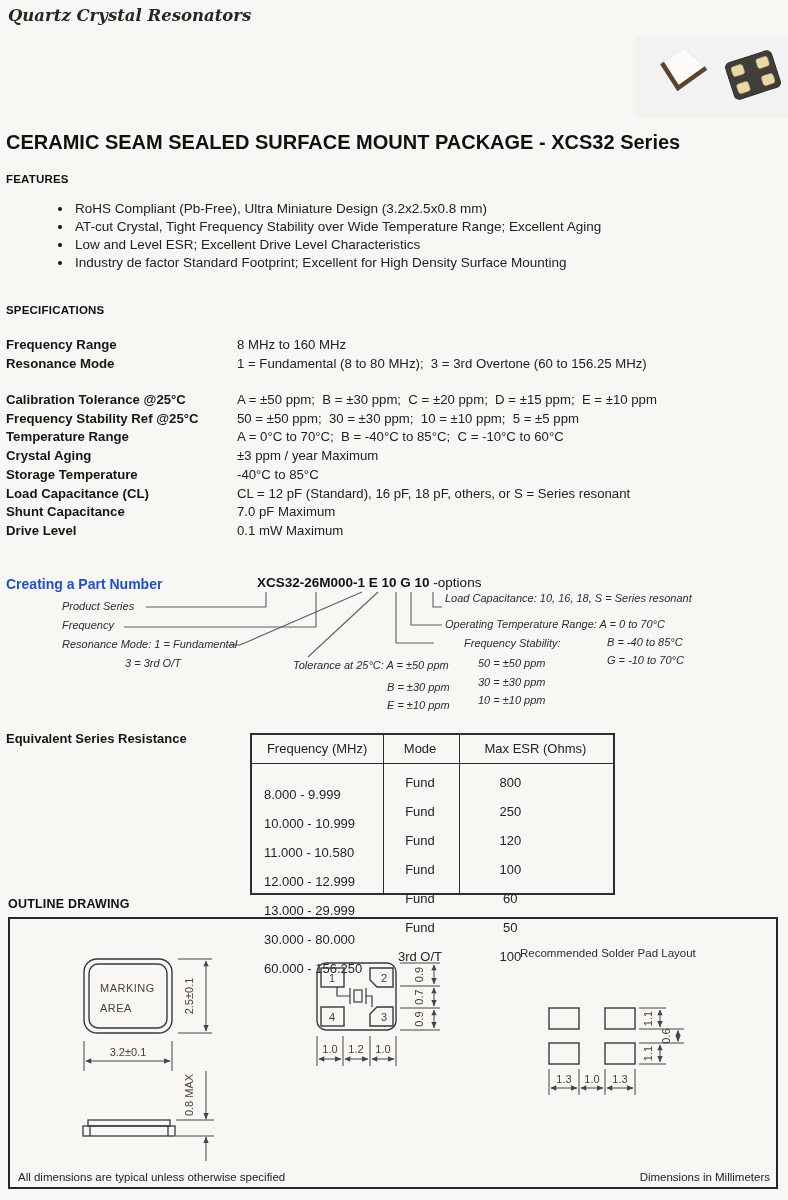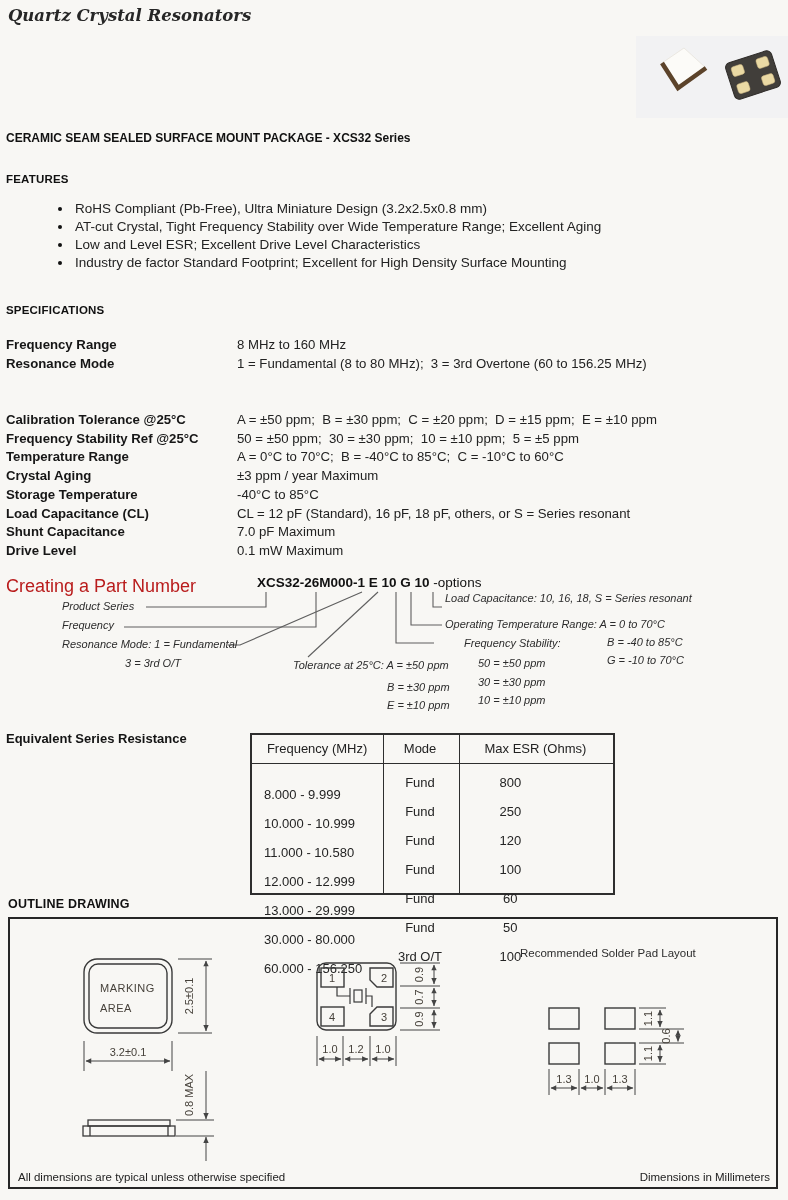--- a/index.html
+++ b/index.html
@@ -3,28 +3,28 @@
 <meta charset="utf-8">
 <style>
   html,body{margin:0;padding:0;background:#e8e8e6;}
   .page{
     position:relative;width:788px;height:1200px;margin:0 auto;
     background:#f8f7f4;overflow:hidden;
     font-family:"Liberation Sans",sans-serif;color:#1d1d1d;
   }
   .abs{position:absolute;}
   .brand{font-family:"DejaVu Serif",serif;font-style:italic;font-weight:bold;font-size:16.5px;color:#262626;}
-  .doc-title{font-weight:bold;font-size:12px;color:#111;}
+  .doc-title{font-weight:bold;font-size:20px;color:#111;}
   .sec-head{font-weight:bold;font-size:11.5px;color:#111;letter-spacing:.2px;}
   .feat-row{display:flex;align-items:flex-start;line-height:18px;font-size:13.5px;color:#222;}
   .feat-dot{flex:0 0 auto;width:4px;height:4px;border-radius:50%;background:#111;margin:7px 13px 0 0;}
   .spec-row{display:flex;line-height:18.7px;font-size:13.2px;}
   .spec-label{width:231px;font-weight:bold;color:#161616;flex:0 0 auto;}
   .spec-value{color:#222;white-space:pre;}
-  .pn-head{font-weight:normal;font-size:18px;color:#b91c1c;}
+  .pn-head{font-weight:bold;font-size:14px;color:#1d4ed8;}
   .pn-num{font-weight:bold;font-size:13.5px;color:#111;margin-left:12px;}
   .pn-suffix{font-weight:normal;}
   .pn-label{position:absolute;font-size:11px;color:#2c2c2c;white-space:pre;font-style:italic;}
   .esr-head-label{font-weight:bold;font-size:13px;color:#141414;}
   .esr-table{position:absolute;left:250px;top:733px;width:365px;height:162px;border:2px solid #2e2e2e;box-sizing:border-box;}
   .esr-vline{position:absolute;top:0;bottom:0;width:0;border-left:1.5px solid #2e2e2e;}
   .esr-headrow{display:flex;height:28px;line-height:28px;border-bottom:1.5px solid #2e2e2e;font-size:13px;color:#222;}
   .esr-hc{text-align:center;}
   .esr-body{padding-top:10px;font-size:13px;color:#242424;}
   .esr-row{display:flex;line-height:17px;}
@@ -85,21 +85,21 @@
   <div class="abs" style="left:6px;top:336px;width:770px;">
     <div class="spec-row">
       <span class="spec-label">Frequency Range</span>
       <span class="spec-value">8 MHz to 160 MHz</span>
     </div>
     <div class="spec-row">
       <span class="spec-label">Resonance Mode</span>
       <span class="spec-value">1 = Fundamental (8 to 80 MHz);  3 = 3rd Overtone (60 to 156.25 MHz)</span>
     </div>
   </div>
-  <div class="abs" style="left:6px;top:411px;width:770px;">
+  <div class="abs" style="left:6px;top:391px;width:770px;">
     <div class="spec-row">
       <span class="spec-label">Calibration Tolerance @25°C</span>
       <span class="spec-value">A = ±50 ppm;  B = ±30 ppm;  C = ±20 ppm;  D = ±15 ppm;  E = ±10 ppm</span>
     </div>
     <div class="spec-row">
       <span class="spec-label">Frequency Stability Ref @25°C</span>
       <span class="spec-value">50 = ±50 ppm;  30 = ±30 ppm;  10 = ±10 ppm;  5 = ±5 ppm</span>
     </div>
     <div class="spec-row">
       <span class="spec-label">Temperature Range</span>

